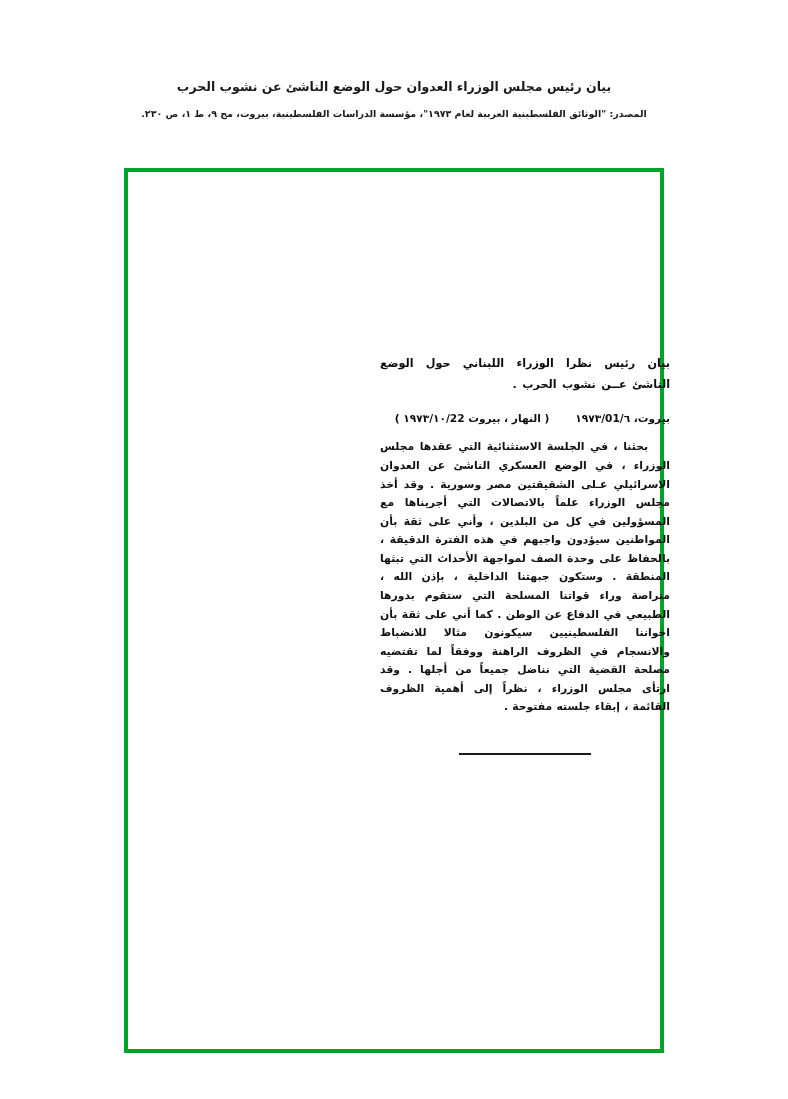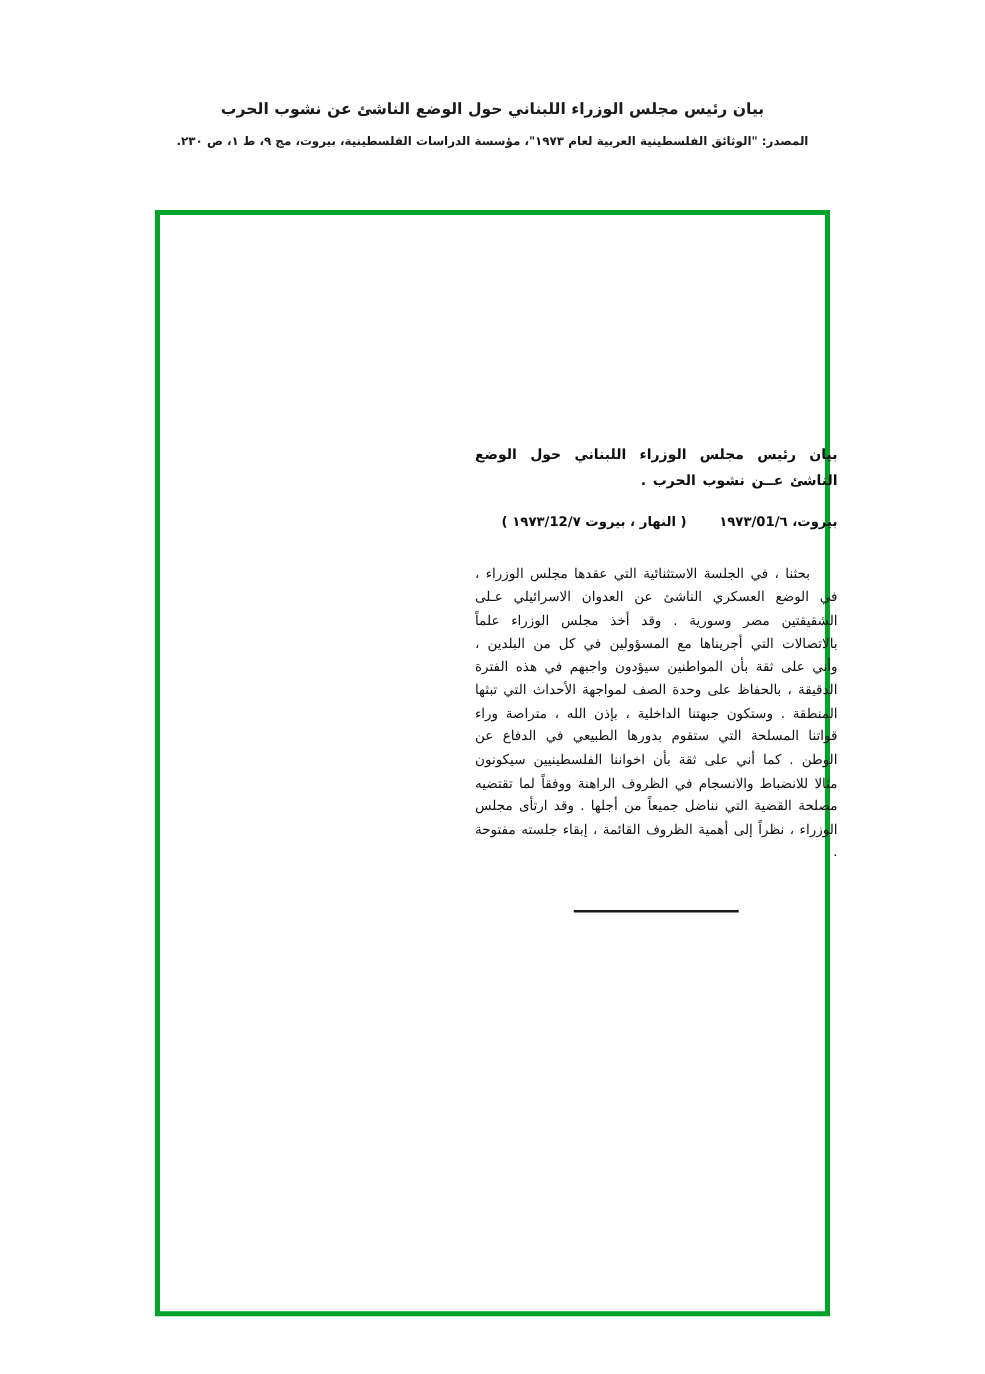--- a/index.html
+++ b/index.html
@@ -90,24 +90,24 @@
     font-weight: bold;
     color: #0e0e0e;
     display: flex;
     flex-direction: row;
     justify-content: flex-start;
     gap: 26px;
     white-space: nowrap;
   }
 
   .scan-paragraph {
-    margin-top: 26px;
+    margin-top: 14px;
     font-family: "DejaVu Sans", sans-serif;
     font-size: 10.8px;
-    font-weight: normal;
+    font-weight: bold;
     line-height: 1.72;
     text-align: justify;
     text-align-last: right;
     word-spacing: 0.5px;
     color: #101010;
     text-indent: 22px;
   }
 
   .scan-rule {
     margin: 36px auto 0 auto;
@@ -118,33 +118,33 @@
 
   
   .scan-body, .doc-header { -webkit-font-smoothing: antialiased; }
 </style>
 </head>
 <body>
 
 <div class="page">
 
   <div class="doc-header">
-    <div class="doc-title">بيان رئيس مجلس الوزراء اللبناني حول الوضع الناشئ عن نشوب الحرب</div>
+    <div class="doc-title">بيان رئيس مجلس الوزراء العدوان حول الوضع الناشئ عن نشوب الحرب</div>
     <div class="doc-source">المصدر: "الوثائق الفلسطينية العربية لعام ١٩٧٣"، مؤسسة الدراسات الفلسطينية، بيروت، مج ٩، ط ١، ص ٢٣٠.</div>
   </div>
 
   <div class="scan-frame">
 
     <div class="scan-body">
 
-      <div class="scan-heading">بيان رئيس مجلس الوزراء اللبناني حول الوضع الناشئ عــن نشوب الحرب .</div>
+      <div class="scan-heading">بيان رئيس نظرا الوزراء اللبناني حول الوضع الناشئ عــن نشوب الحرب .</div>
 
       <div class="scan-dateline">
         <span>بيروت، ١٩٧٣/01/٦</span>
-        <span>( النهار ، بيروت ١٩٧٣/12/٧ )</span>
+        <span>( النهار ، بيروت ١٩٧٣/١٠/22 )</span>
       </div>
 
       <div class="scan-paragraph">بحثنا ، في الجلسة الاستثنائية التي عقدها مجلس الوزراء ، في الوضع العسكري الناشئ عن العدوان الاسرائيلي عـلى الشقيقتين مصر وسورية . وقد أخذ مجلس الوزراء علماً بالاتصالات التي أجريناها مع المسؤولين في كل من البلدين ، وأني على ثقة بأن المواطنين سيؤدون واجبهم في هذه الفترة الدقيقة ، بالحفاظ على وحدة الصف لمواجهة الأحداث التي تبثها المنطقة . وستكون جبهتنا الداخلية ، بإذن الله ، متراصة وراء قواتنا المسلحة التي ستقوم بدورها الطبيعي في الدفاع عن الوطن . كما أني على ثقة بأن اخواننا الفلسطينيين سيكونون مثالا للانضباط والانسجام في الظروف الراهنة ووفقاً لما تقتضيه مصلحة القضية التي نناضل جميعاً من أجلها . وقد ارتأى مجلس الوزراء ، نظراً إلى أهمية الظروف القائمة ، إبقاء جلسته مفتوحة .</div>
 
       <div class="scan-rule"></div>
 
     </div>
 
   </div>
 

